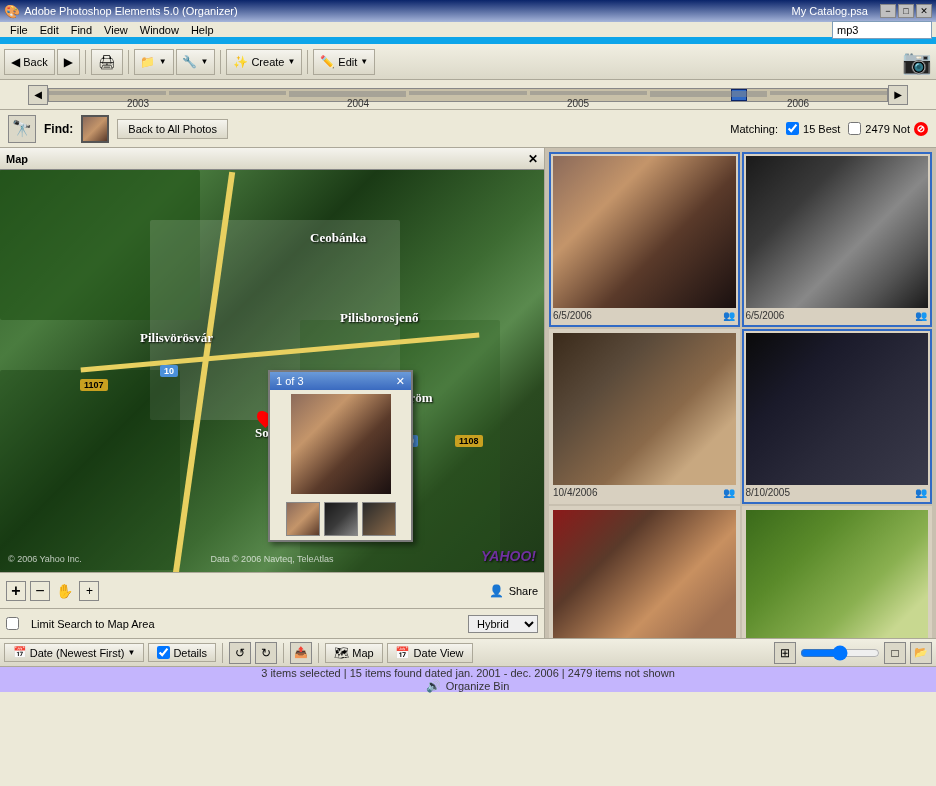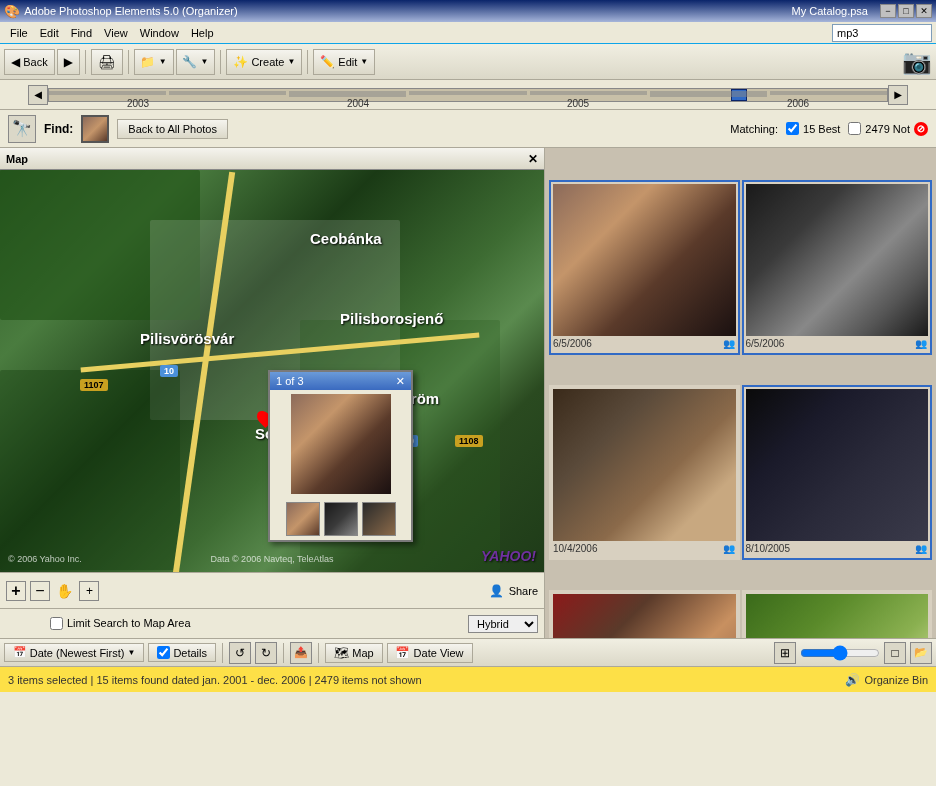--- a/index.html
+++ b/index.html
@@ -16,21 +16,21 @@
       font-size: 11px;
     }
 
     
     #menu-bar {
       background: #ece9d8;
       height: 22px;
       display: flex;
       align-items: center;
       padding: 0 4px;
-      border-bottom: 1px solid #0ea5e9;
+      border-bottom: 7px solid #0ea5e9;
     }
     #menu-bar span { padding: 2px 6px; font-size: 11px; cursor: pointer; }
     #search-box { margin-left: auto; border: 1px solid #7f9db9; padding: 2px 4px; font-size: 11px; width: 100px; background: white; }
 
     
     #toolbar {
       background: linear-gradient(to bottom, #f1efe2, #dbd8c8);
       height: 36px;
       display: flex;
       align-items: center;
@@ -134,21 +134,21 @@
       justify-content: space-between;
     }
     #map-close { cursor: pointer; font-size: 12px; }
     #map-image {
       width: 100%;
       height: calc(100% - 22px - 36px - 30px);
       background: linear-gradient(135deg, #2d5a27 0%, #4a7c3f 20%, #1a3a15 40%, #3d6b32 60%, #5a8a4e 70%, #2a4a20 80%, #1e3b18 100%);
       position: relative;
       overflow: hidden;
     }
-    .map-label { position: absolute; color: #fff; font-size: 15px; font-weight: bold; text-shadow: 1px 1px 2px #000; }
+    .map-label { position: absolute; color: #fff; font-size: 13px; font-weight: bold; text-shadow: 1px 1px 2px #000; font-family: Liberation Serif, serif; }
     .map-shield { position: absolute; background: #4a90d9; color: white; font-size: 9px; font-weight: bold; padding: 1px 4px; border-radius: 2px; }
     .map-pin { position: absolute; width: 12px; height: 16px; background: red; border-radius: 50% 50% 50% 0; transform: rotate(-45deg); }
 
     
     #map-popup {
       position: absolute;
       left: 268px;
       top: 200px;
       width: 145px;
       background: #ece9d8;
@@ -194,41 +194,40 @@
       background: #ece9d8;
       border-top: 1px solid #aca899;
       display: flex;
       align-items: center;
       padding: 0 6px;
       gap: 4px;
     }
     .map-btn { background: none; border: none; cursor: pointer; font-size: 14px; padding: 2px; }
     #share-area { margin-left: auto; display: flex; align-items: center; gap: 4px; }
     #map-bottom { height: 30px; background: #ece9d8; border-top: 1px solid #aca899; display: flex; align-items: center; padding: 0 6px; gap: 8px; }
-    .limit-checkbox { display: flex; align-items: flex-start; gap: 4px; font-size: 11px; margin-left: 44px; }
+    .limit-checkbox { display: flex; align-items: center; gap: 12px; font-size: 11px; }
     #hybrid-select { margin-left: auto; font-size: 11px; border: 1px solid #888; padding: 1px 4px; }
 
     
     #photos-panel {
       flex: 1;
       background: #c8c0b0;
       overflow-y: auto;
       position: relative;
     }
     #photos-grid {
       display: grid;
       grid-template-columns: 1fr 1fr;
       gap: 2px;
       padding: 4px;
     }
     .photo-item {
       background: #d8d0c0;
       padding: 4px;
       cursor: pointer;
-      margin-top: 28px;
     }
     .photo-item.selected { border: 2px solid #316ac5; padding: 2px; }
     .photo-thumb-container {
       background: #000;
       width: 100%;
       aspect-ratio: 1.2;
       display: flex;
       align-items: center;
       justify-content: center;
       overflow: hidden;
@@ -263,28 +262,29 @@
       align-items: center;
       gap: 3px;
     }
     .bottom-sep { width: 1px; height: 20px; background: #aca899; margin: 0 2px; }
     #zoom-slider { width: 80px; }
     .view-btn { width: 22px; height: 22px; background: #dbd8c8; border: 1px solid #888; cursor: pointer; display: flex; align-items: center; justify-content: center; font-size: 12px; }
 
     
     #status-bar {
       height: 26px;
-      background: #fde047;
+      background: #c4b5fd;
       border-top: 1px solid #aca899;
       display: flex;
       align-items: center;
       padding: 0 8px;
       font-size: 11px;
       color: #333;
       justify-content: space-between;
+      flex-direction: column;
     }
 
     
     .terrain-patch {
       position: absolute;
       border-radius: 2px;
     }
 
     
     #yahoo-logo { position: absolute; bottom: 8px; right: 8px; color: #7030a0; font-size: 14px; font-weight: bold; font-style: italic; text-shadow: 1px 1px 2px rgba(0,0,0,0.8); }

